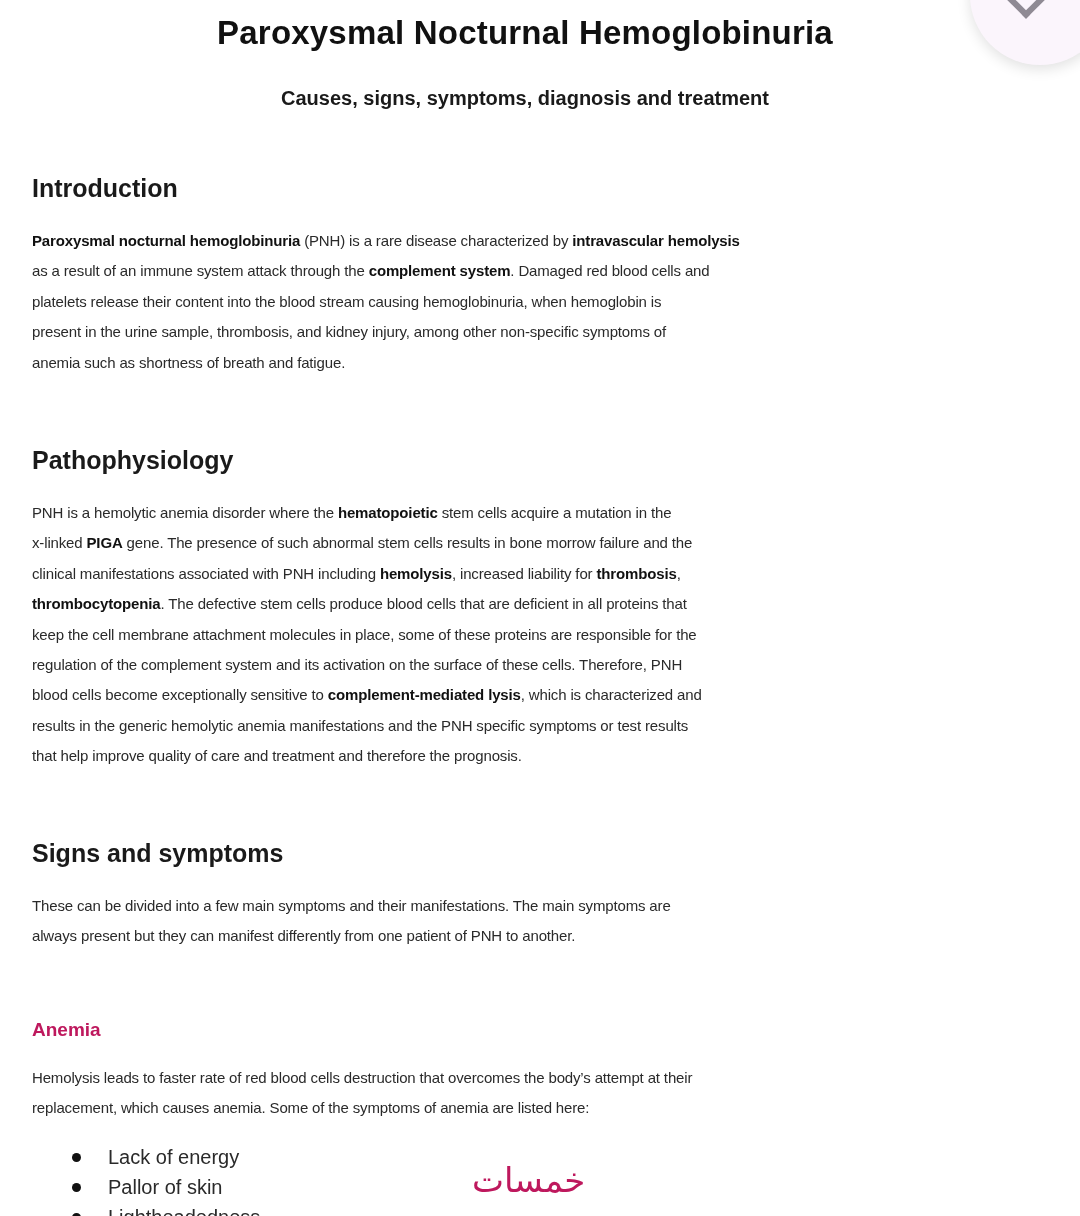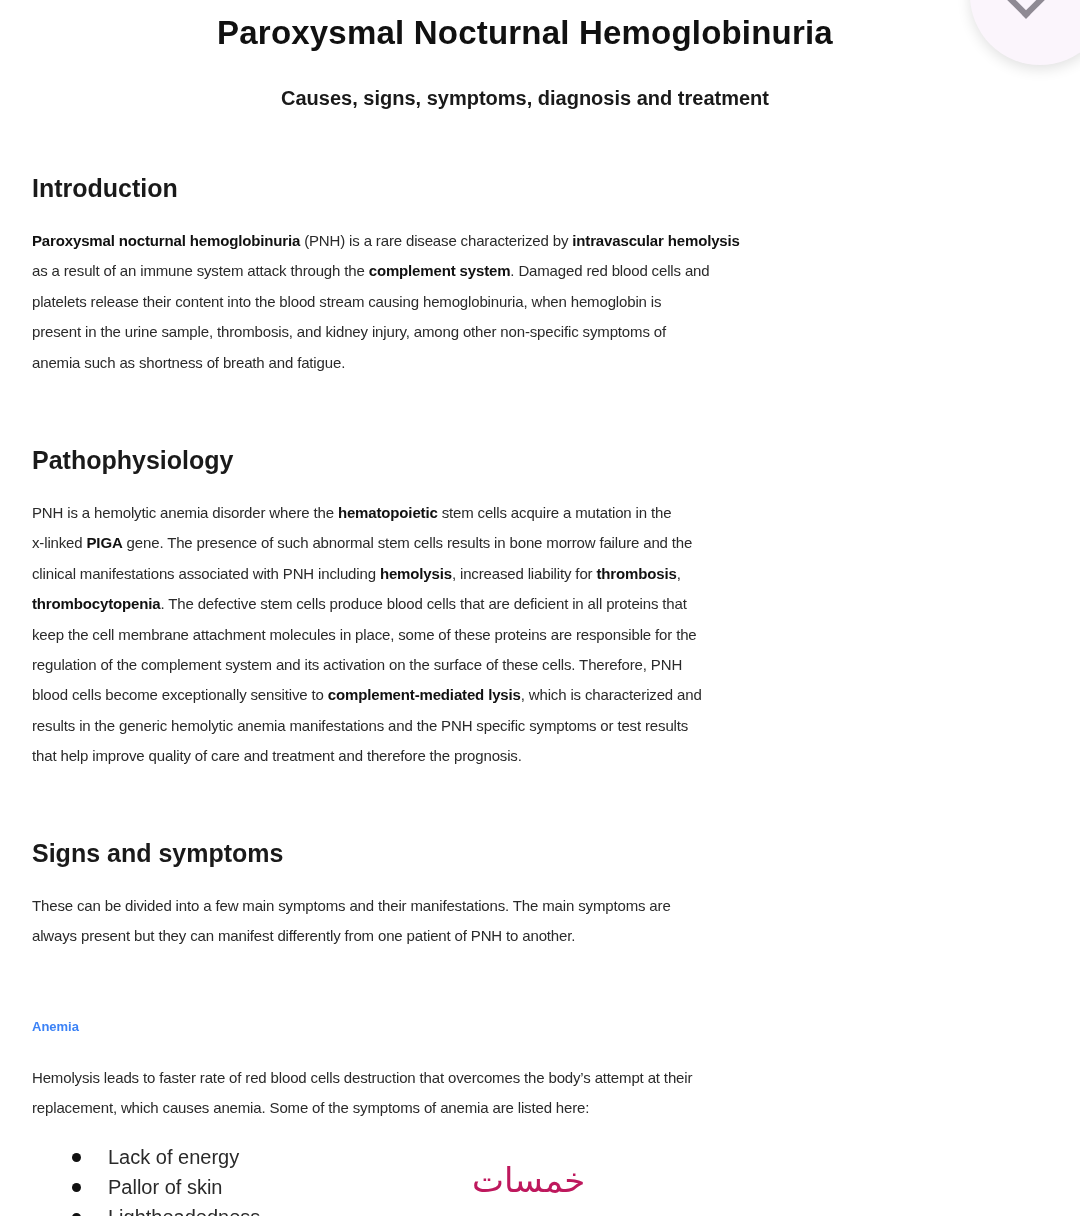--- a/index.html
+++ b/index.html
@@ -14,21 +14,21 @@
       letter-spacing: 0.2px;
     }
     .doc-subtitle {
       position: absolute; left: 0; width: 1050px; top: 79px;
       text-align: center; font-size: 20px; font-weight: bold; color: #1a1a1a; margin-top: 8px;
     }
     .h2 {
       position: absolute; left: 32px; font-size: 25px; font-weight: bold; color: #1a1a1a; text-align: right;
     }
     .h3 {
-      position: absolute; left: 32px; font-size: 13px; font-weight: bold; color: #3b82f6;
+      position: absolute; left: 32px; font-size: 19px; font-weight: bold; color: #be185d;
     }
     .para {
       position: absolute; left: 32px; width: 990px;
       font-size: 15px; line-height: 30.4px; color: #2a2a2a;
       letter-spacing: -0.15px;
     }
     .para b { color: #111; }
     .para .line { display: block; white-space: nowrap; }
     .bullets {
       position: absolute; left: 70px; top: 1142px; margin: 0; padding: 0; list-style: none;

